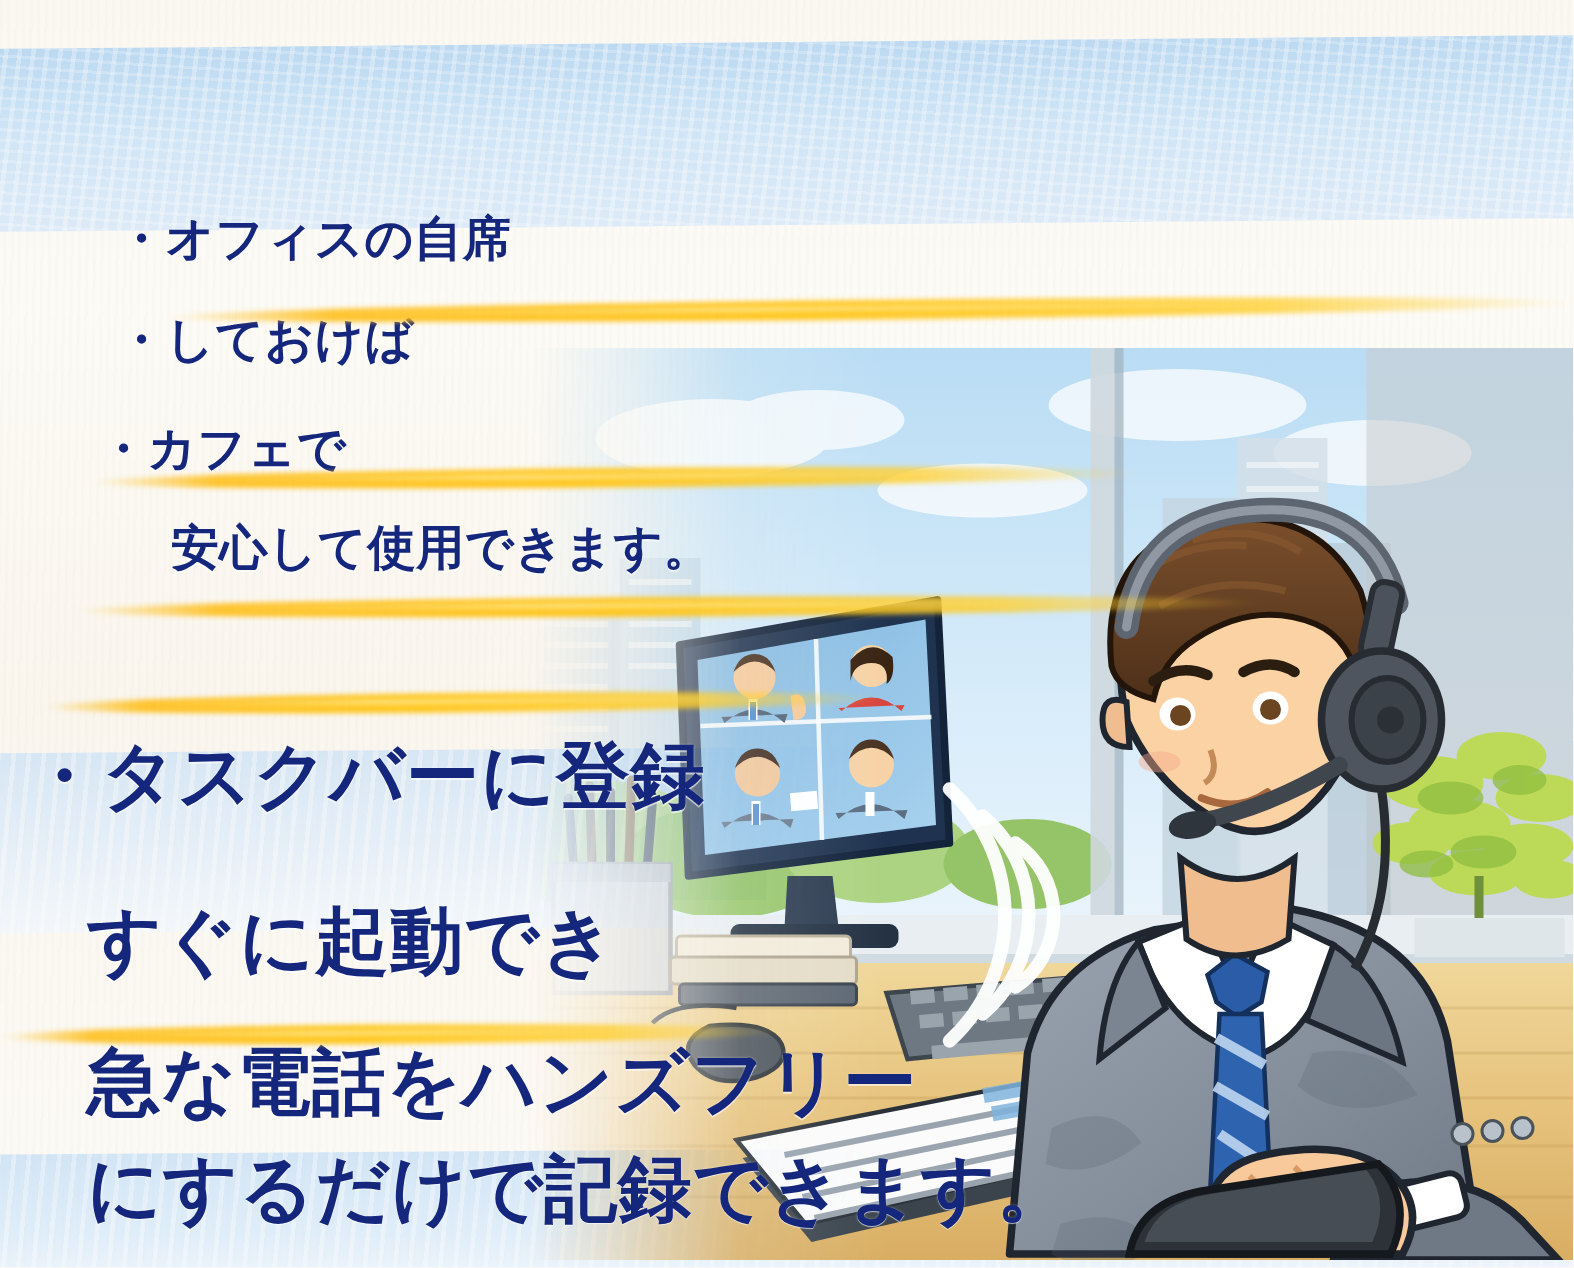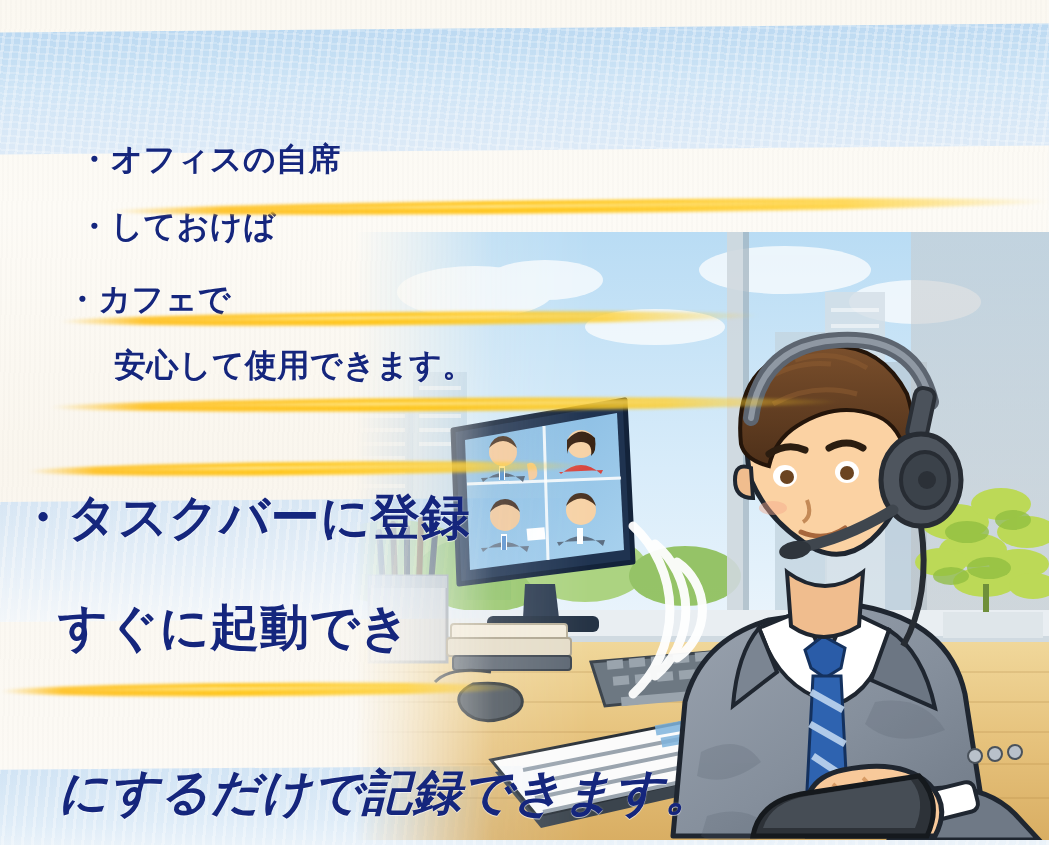--- a/index.html
+++ b/index.html
@@ -80,21 +80,21 @@
   .bullet{ font-size:32px;margin-left:32px; }
   #b1{ left:46px;  top:143px; }
   #b2{ left:46px;  top:210px; }
   #b3{ left:34px;  top:283px; }
   #b4{ left:82px;  top:349px; }
   .para{ font-size:49px; }
   #p1{ left:18px;  top:493px; }
   #p2{ left:58px;  top:556px; }
   #p3{ left:58px;  top:603px; }
   #p4{ left:58px;  top:697px; }
-  #p5{ left:58px;  top:768px;font-style:italic; }
+  #p5{ left:58px;  top:768px; }
 </style>
 </head>
 <body>
 
 <div id="stage">
 
   <div class="paper-base"></div>
   <div class="band b1"></div>
   <div class="band b2"></div>
   <div class="band b3"></div>
@@ -430,20 +430,21 @@
   </div>
   <div class="txt bullet" id="b3">
     <span>・</span><span>カフェで</span>
   </div>
   <div class="txt bullet" id="b4">安心して使用できます。</div>
 
   <div class="txt para" id="p1">
     <span>・</span><span>タスクバーに登録</span>
   </div>
   <div class="txt para" id="p3">すぐに起動でき</div>
+  <div class="txt para" id="p4">急な電話をハンズフリー</div>
   <div class="txt para" id="p5">にするだけで記録できます。</div>
 
   <div class="streak s1"></div>
   <div class="streak s2"></div>
   <div class="streak s3"></div>
   <div class="streak s4"></div>
   <div class="streak s5"></div>
 
 </div>
 

